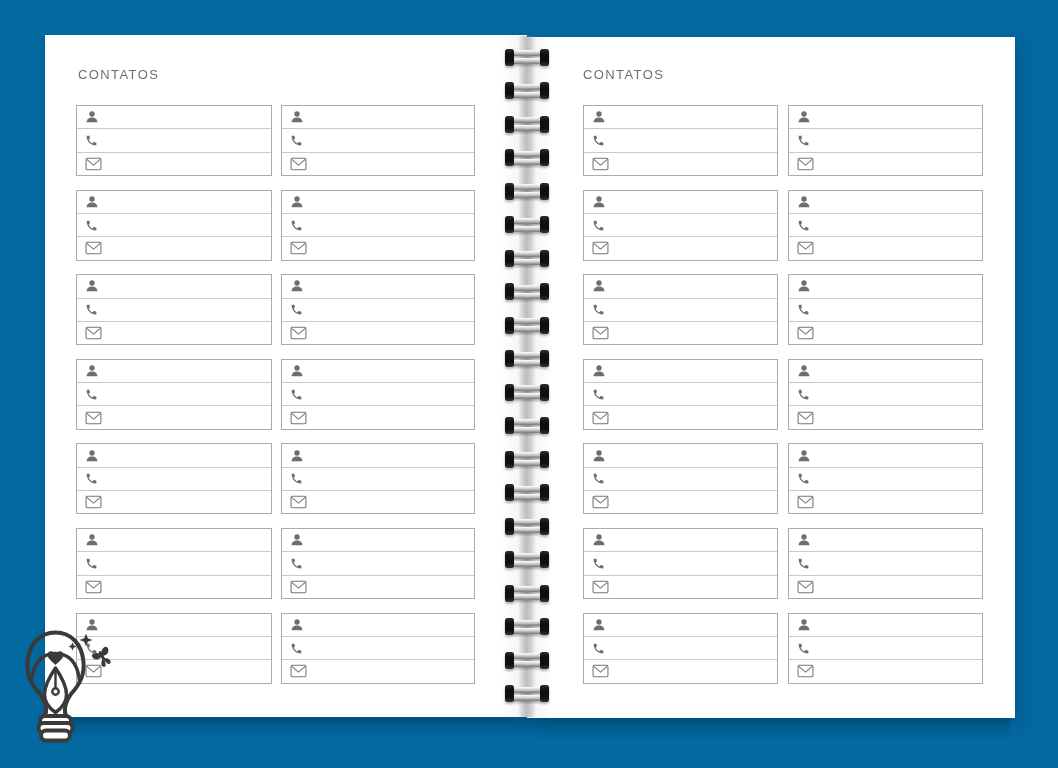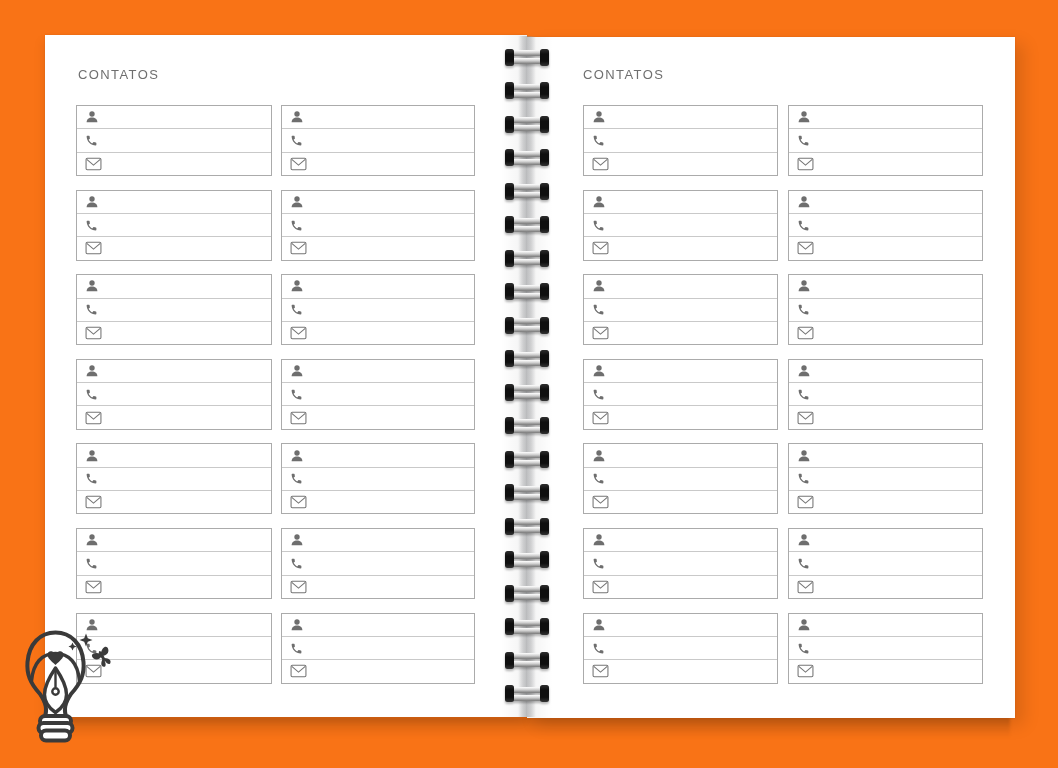--- a/index.html
+++ b/index.html
@@ -1,17 +1,17 @@
 <!DOCTYPE html>
 <html><head>
 <meta charset="utf-8">
 <style>
   html,body{margin:0;padding:0;background:#ffffff;}
   body{font-family:"Liberation Sans",sans-serif;}
-  .stage{position:relative;width:1058px;height:768px;background:#f97316;overflow:hidden;}
+  .stage{position:relative;width:1058px;height:768px;background:#0369a1;overflow:hidden;}
 
   
   .page{position:absolute;background:#fff;}
   .page-left{left:45px;top:35px;width:482px;height:682px;
     box-shadow:0 0 2px rgba(0,0,0,.10), -3px 5px 10px rgba(0,0,0,.06);}
   .page-right{left:527px;top:37px;width:488px;height:681px;
     box-shadow:0 0 2px rgba(0,0,0,.10), 9px 7px 16px rgba(0,0,0,.12);}
   .page-left::after{content:"";position:absolute;top:0;right:0;width:26px;height:100%;
     background:linear-gradient(270deg,rgba(0,0,0,.055),rgba(0,0,0,0));pointer-events:none;}
   .page-right::after{content:"";position:absolute;top:0;left:0;width:26px;height:100%;

